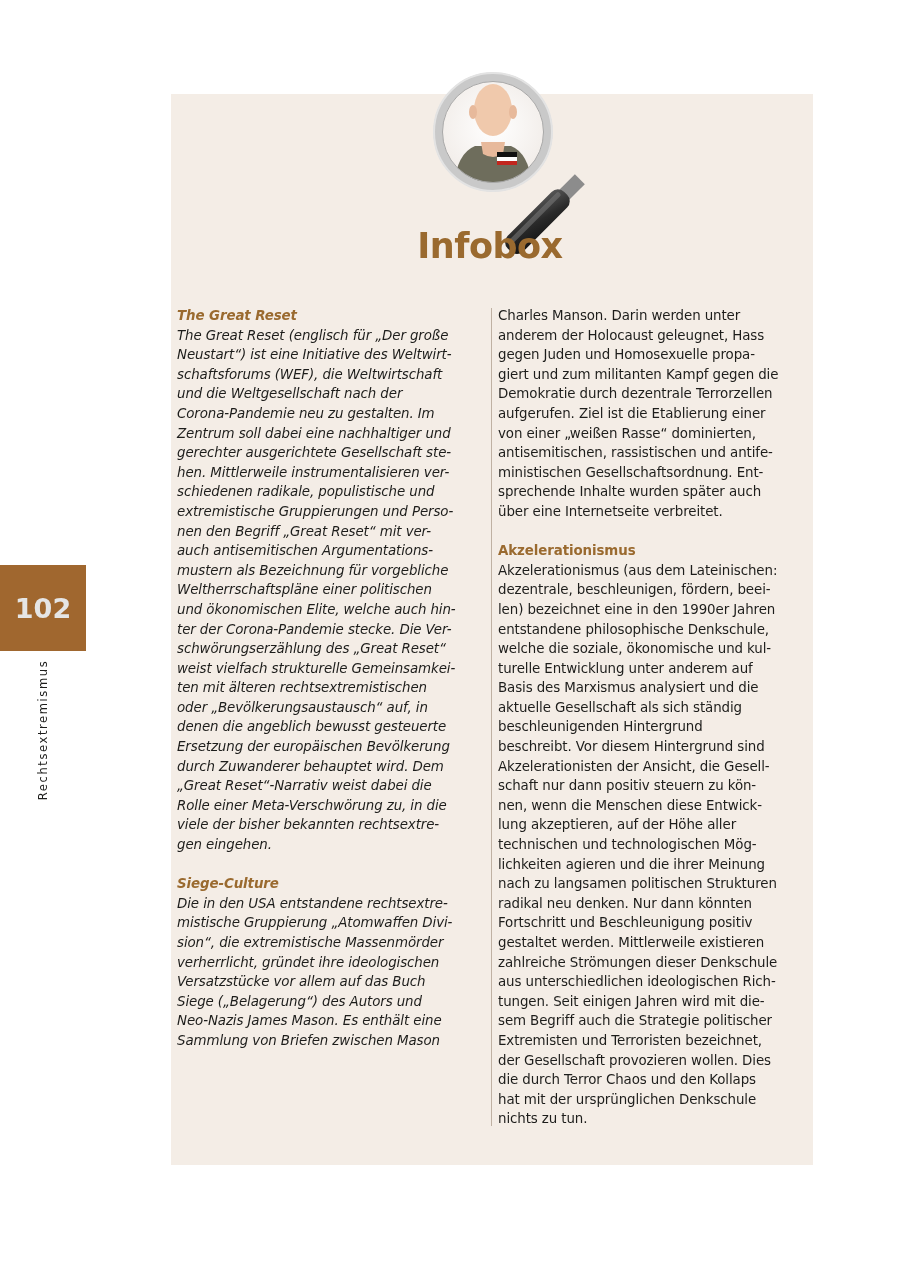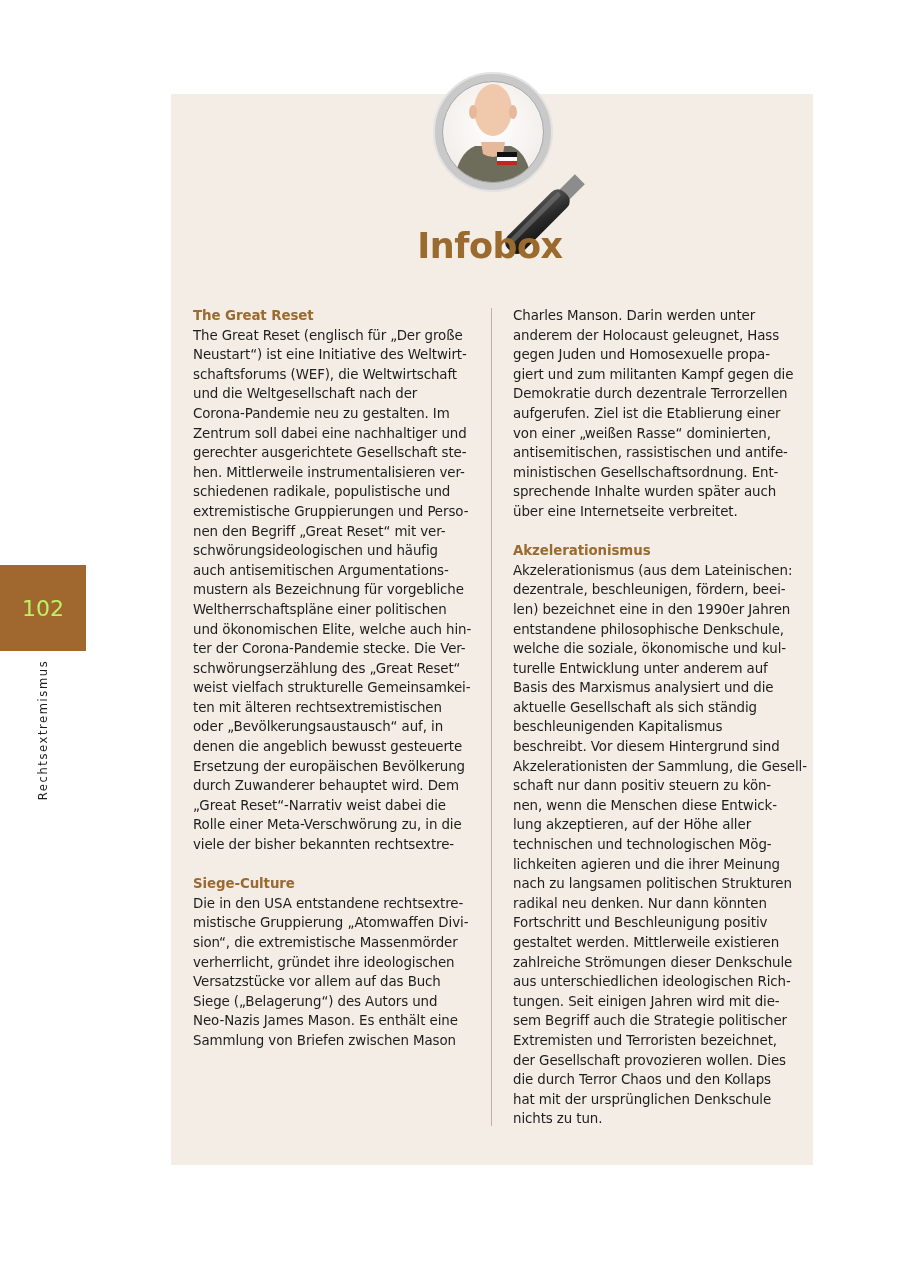--- a/index.html
+++ b/index.html
@@ -25,38 +25,38 @@
       font-weight: bold; font-size: 35px; letter-spacing: -0.5px;
       color: #9a6a2f;
       margin: 0;
       padding-left: 0px;
     }
     .col {
       position: absolute; top: 306px;
       font-size: 13.4px; line-height: 19.6px;
       letter-spacing: -0.1px;
     }
-    .col-left { left: 193px; width: 280px; }
-    .col-right { left: 513px; width: 285px; }
+    .col-left { left: 177px; width: 280px; font-style: italic; }
+    .col-right { left: 498px; width: 285px; }
     .divider {
       position: absolute; left: 491px; top: 308px;
       width: 1px; height: 818px; background: #bfb1a3;
     }
     .section-heading {
       color: #9a6a2f; font-weight: bold; display: block;
     }
     .line { display: block; white-space: nowrap; }
     .gap { display: block; height: 19.6px; }
     .page-tab {
       position: absolute; left: 0; top: 565px;
       width: 86px; height: 86px; background: #a0672f;
       display: flex; align-items: center; justify-content: center;
     }
     .page-number {
-      color: #bef264; font-weight: normal; font-size: 22px;
+      color: #e5e5e5; font-weight: bold; font-size: 27px;
       font-family: "DejaVu Sans", sans-serif;
     }
     .chapter-label {
       position: absolute; left: 43px; top: 730px;
       transform: translate(-50%, -50%) rotate(-90deg);
       font-size: 11.5px; letter-spacing: 1.6px; color: #1d1d1b;
       white-space: nowrap;
       font-family: "DejaVu Sans", sans-serif;
     }
   </style>
@@ -116,36 +116,36 @@
         <span class="line">Neustart“) ist eine Initiative des Weltwirt-</span>
         <span class="line">schaftsforums (WEF), die Weltwirtschaft</span>
         <span class="line">und die Weltgesellschaft nach der</span>
         <span class="line">Corona-Pandemie neu zu gestalten. Im</span>
         <span class="line">Zentrum soll dabei eine nachhaltiger und</span>
         <span class="line">gerechter ausgerichtete Gesellschaft ste-</span>
         <span class="line">hen. Mittlerweile instrumentalisieren ver-</span>
         <span class="line">schiedenen radikale, populistische und</span>
         <span class="line">extremistische Gruppierungen und Perso-</span>
         <span class="line">nen den Begriff „Great Reset“ mit ver-</span>
-        <span class="line">schwörungsideologischen und häufig</span>
         <span class="line">auch antisemitischen Argumentations-</span>
         <span class="line">mustern als Bezeichnung für vorgebliche</span>
         <span class="line">Weltherrschaftspläne einer politischen</span>
         <span class="line">und ökonomischen Elite, welche auch hin-</span>
         <span class="line">ter der Corona-Pandemie stecke. Die Ver-</span>
         <span class="line">schwörungserzählung des „Great Reset“</span>
         <span class="line">weist vielfach strukturelle Gemeinsamkei-</span>
         <span class="line">ten mit älteren rechtsextremistischen</span>
         <span class="line">oder „Bevölkerungsaustausch“ auf, in</span>
         <span class="line">denen die angeblich bewusst gesteuerte</span>
         <span class="line">Ersetzung der europäischen Bevölkerung</span>
         <span class="line">durch Zuwanderer behauptet wird. Dem</span>
         <span class="line">„Great Reset“-Narrativ weist dabei die</span>
         <span class="line">Rolle einer Meta-Verschwörung zu, in die</span>
         <span class="line">viele der bisher bekannten rechtsextre-</span>
+        <span class="line">gen eingehen.</span>
       </div>
   </div>
   <span class="gap"></span>
   <div>
     <span class="section-heading">Siege-Culture</span>
     <div id="sec1">
         <span class="line">Die in den USA entstandene rechtsextre-</span>
         <span class="line">mistische Gruppierung „Atomwaffen Divi-</span>
         <span class="line">sion“, die extremistische Massenmörder</span>
         <span class="line">verherrlicht, gründet ihre ideologischen</span>
@@ -178,23 +178,23 @@
     <span class="section-heading">Akzelerationismus</span>
     <div id="sec2">
         <span class="line">Akzelerationismus (aus dem Lateinischen:</span>
         <span class="line">dezentrale, beschleunigen, fördern, beei-</span>
         <span class="line">len) bezeichnet eine in den 1990er Jahren</span>
         <span class="line">entstandene philosophische Denkschule,</span>
         <span class="line">welche die soziale, ökonomische und kul-</span>
         <span class="line">turelle Entwicklung unter anderem auf</span>
         <span class="line">Basis des Marxismus analysiert und die</span>
         <span class="line">aktuelle Gesellschaft als sich ständig</span>
-        <span class="line">beschleunigenden Kapitalismus</span>
+        <span class="line">beschleunigenden Hintergrund</span>
         <span class="line">beschreibt. Vor diesem Hintergrund sind</span>
-        <span class="line">Akzelerationisten der Sammlung, die Gesell-</span>
+        <span class="line">Akzelerationisten der Ansicht, die Gesell-</span>
         <span class="line">schaft nur dann positiv steuern zu kön-</span>
         <span class="line">nen, wenn die Menschen diese Entwick-</span>
         <span class="line">lung akzeptieren, auf der Höhe aller</span>
         <span class="line">technischen und technologischen Mög-</span>
         <span class="line">lichkeiten agieren und die ihrer Meinung</span>
         <span class="line">nach zu langsamen politischen Strukturen</span>
         <span class="line">radikal neu denken. Nur dann könnten</span>
         <span class="line">Fortschritt und Beschleunigung positiv</span>
         <span class="line">gestaltet werden. Mittlerweile existieren</span>
         <span class="line">zahlreiche Strömungen dieser Denkschule</span>

